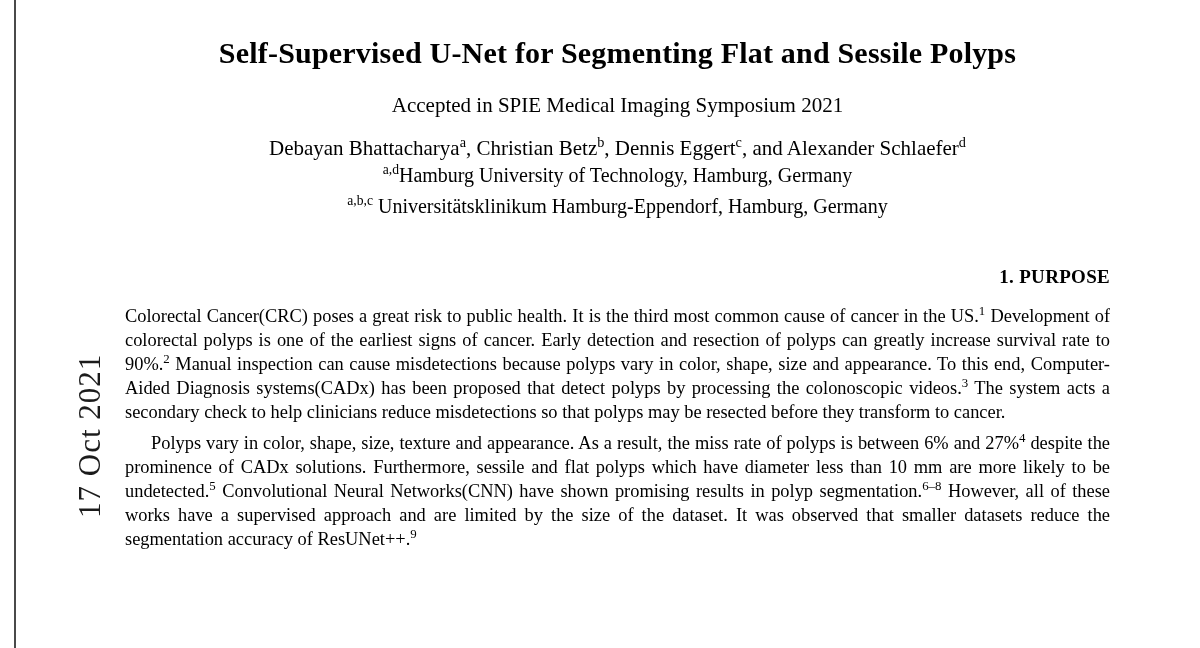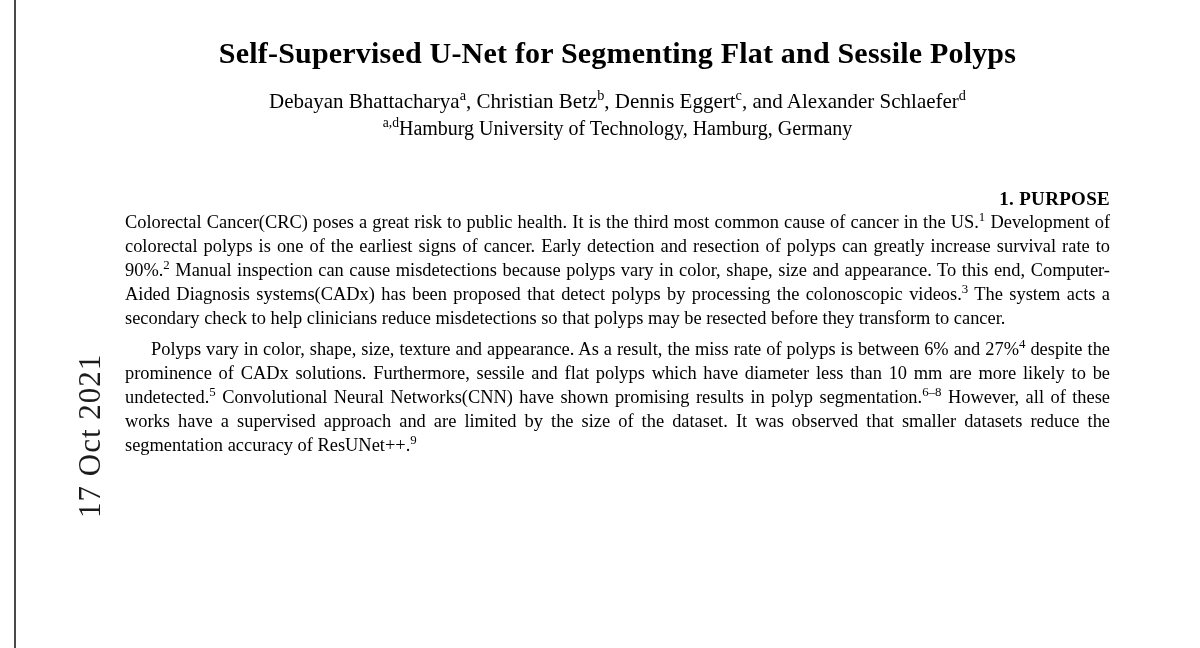--- a/index.html
+++ b/index.html
@@ -89,20 +89,21 @@
     line-height: 0;
   }
   .section-head {
     margin-top: 46px;
     text-align: right;
     font-weight: bold;
     font-size: 19px;
     letter-spacing: 0.3px;
   }
   .body-text {
+    margin-top: 16px;
     font-size: 18.4px;
     line-height: 1.31;
     text-align: justify;
     text-justify: inter-word;
     hyphens: none;
   }
   .body-text p {
     margin: 0;
   }
   .body-text p + p {
@@ -125,25 +126,27 @@
 
   <div class="side-stamp">
     <div class="side-rule"></div>
     <div class="side-text">17 Oct 2021</div>
   </div>
 
   <div class="content">
 
     <div class="title">Self-Supervised U-Net for Segmenting Flat and Sessile Polyps</div>
 
+    <div class="subtitle">Accepted in SPIE Medical Imaging Symposium 2021</div>
 
     <div class="authors"><span>Debayan Bhattacharya</span><sup>a</sup><span>, </span><span>Christian Betz</span><sup>b</sup><span>, </span><span>Dennis Eggert</span><sup>c</sup><span>, and </span><span>Alexander Schlaefer</span><sup>d</sup></div>
 
     <div class="affil">
         <div><sup>a,d</sup><span>Hamburg University of Technology, Hamburg, Germany</span></div>
+        <div><sup>a,b,c</sup><span> Universitätsklinikum Hamburg-Eppendorf, Hamburg, Germany</span></div>
       </div>
 
     <div class="section-head">1. PURPOSE</div>
 
     <div class="body-text cut">
         <p>Colorectal Cancer(CRC) poses a great risk to public health. It is the third most common cause of cancer in the US.<sup class="ref">1</sup> Development of colorectal polyps is one of the earliest signs of cancer. Early detection and resection of polyps can greatly increase survival rate to 90%.<sup class="ref">2</sup> Manual inspection can cause misdetections because polyps vary in color, shape, size and appearance. To this end, Computer-Aided Diagnosis systems(CADx) has been proposed that detect polyps by processing the colonoscopic videos.<sup class="ref">3</sup> The system acts a secondary check to help clinicians reduce misdetections so that polyps may be resected before they transform to cancer.</p>
         <p>Polyps vary in color, shape, size, texture and appearance. As a result, the miss rate of polyps is between 6% and 27%<sup class="ref">4</sup> despite the prominence of CADx solutions. Furthermore, sessile and flat polyps which have diameter less than 10 mm are more likely to be undetected.<sup class="ref">5</sup> Convolutional Neural Networks(CNN) have shown promising results in polyp segmentation.<sup class="ref">6–8</sup> However, all of these works have a supervised approach and are limited by the size of the dataset. It was observed that smaller datasets reduce the segmentation accuracy of ResUNet++.<sup class="ref">9</sup></p>
       </div>
 
   </div>

